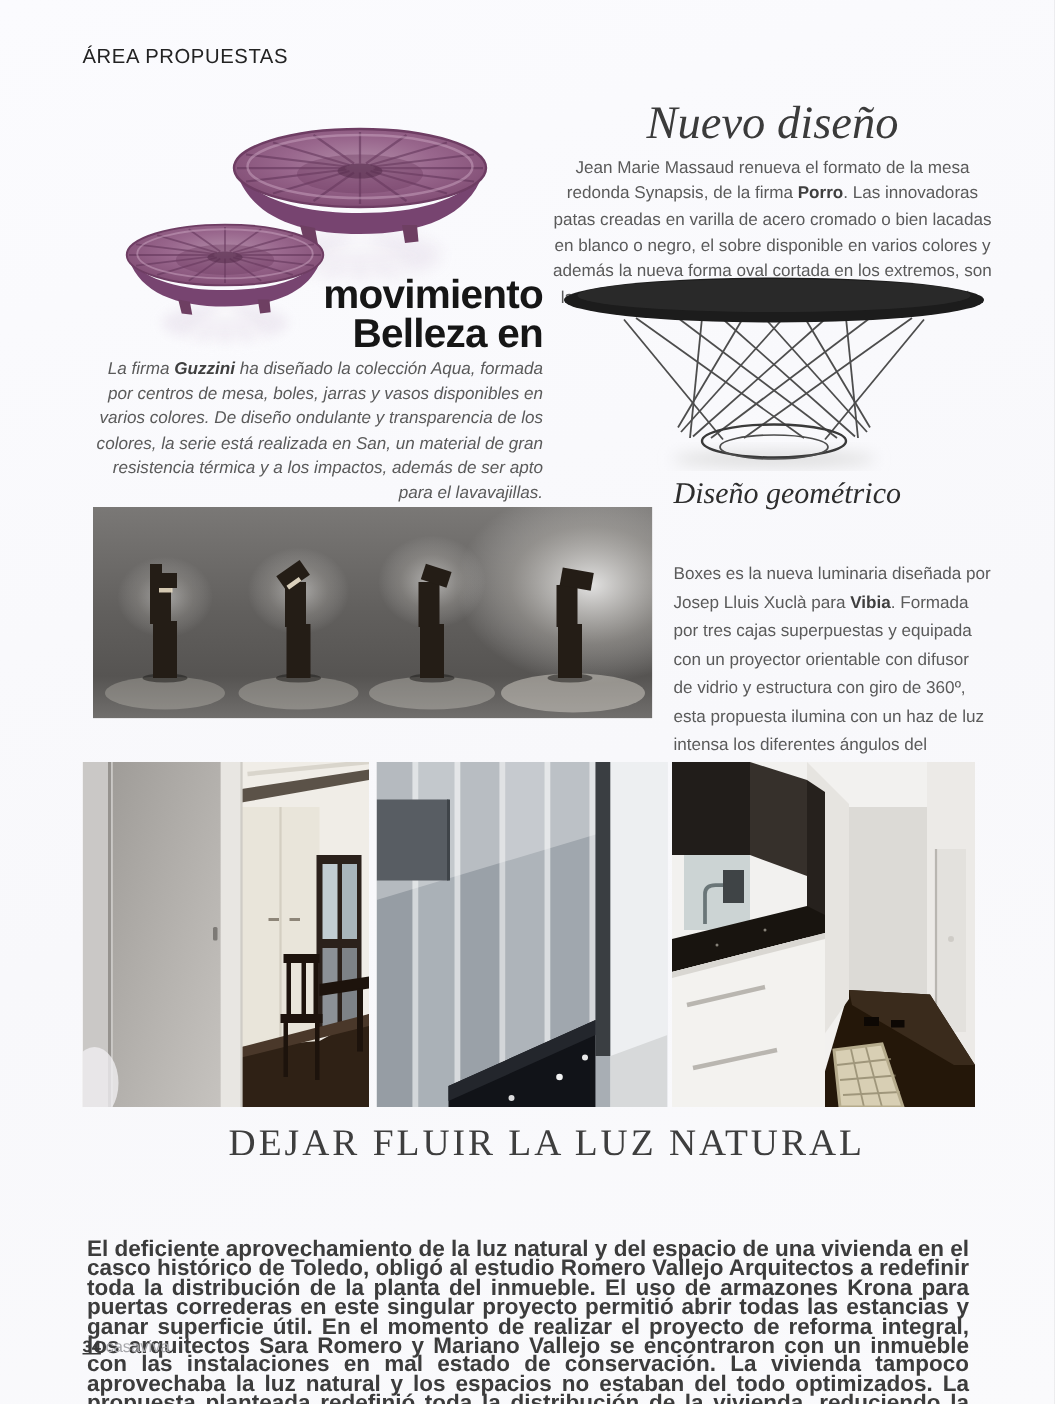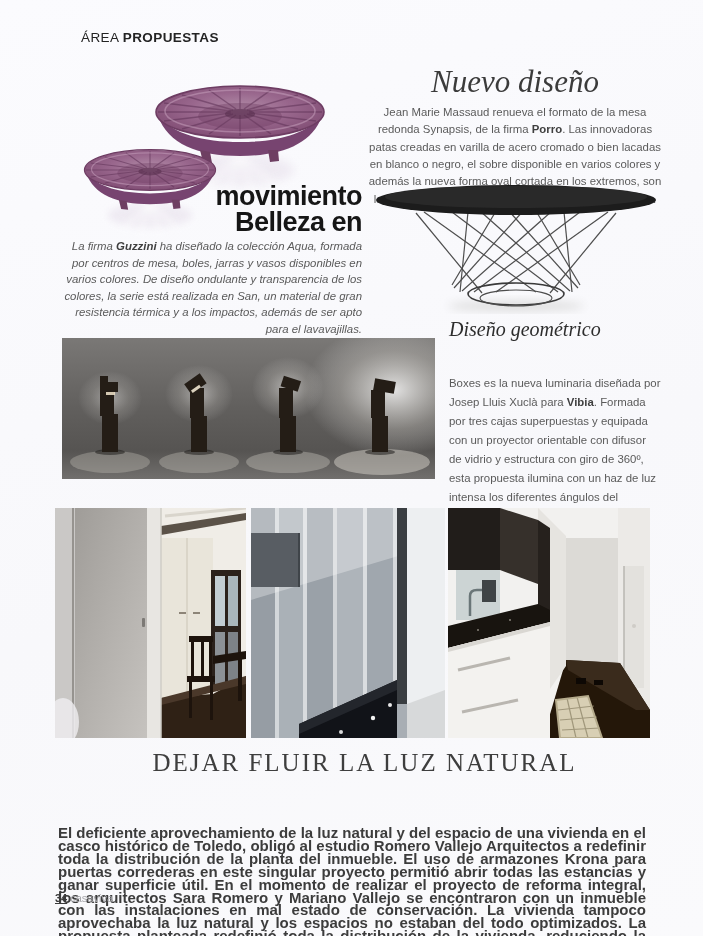--- a/index.html
+++ b/index.html
@@ -1,22 +1,22 @@
 <!DOCTYPE html>
 <html><head>
 <meta charset="utf-8">
 <style>
   html,body{margin:0;padding:0;background:#e8e8ea;}
   .page{position:relative;width:703px;height:936px;margin:0 auto;overflow:hidden;
         background:linear-gradient(160deg,#fbfbfe 0%,#f8f8fb 55%,#fafafc 100%);
         font-family:"Liberation Sans",sans-serif;color:#3a3a3a;}
   .abs{position:absolute;}
   .kicker{left:55px;top:30px;font-size:13.5px;letter-spacing:.4px;color:#232323;}
-  .kicker .light{font-weight:400;margin-left:26px;}
-  .kicker .bold{font-weight:700;}
+  .kicker .light{font-weight:400;}
+  .kicker .bold{font-weight:400;}
   .title-sans{font-weight:700;color:#161616;line-height:.96;letter-spacing:-.5px;}
   .belleza-title{left:150px;top:184px;width:212px;text-align:right;font-size:27px;}
   .serif-it{font-family:"Liberation Serif",serif;font-style:italic;font-weight:400;color:#3b3b3b;}
   .nuevo-title{left:368px;top:64px;width:294px;text-align:center;font-size:31px;}
   .geo-title{left:449px;top:318px;width:220px;font-size:20px;color:#2d2d2d;}
   .body-txt{font-size:11.4px;color:#5a5a5a;line-height:1.45;}
   .body-txt b{color:#3f3f3f;}
   .belleza-body{left:60px;top:238px;width:302px;text-align:right;font-style:italic;}
   .nuevo-body{left:366px;top:104px;width:298px;text-align:center;line-height:1.52;}
   .geo-body{left:449px;top:374px;width:212px;line-height:19px;text-align:left;}

